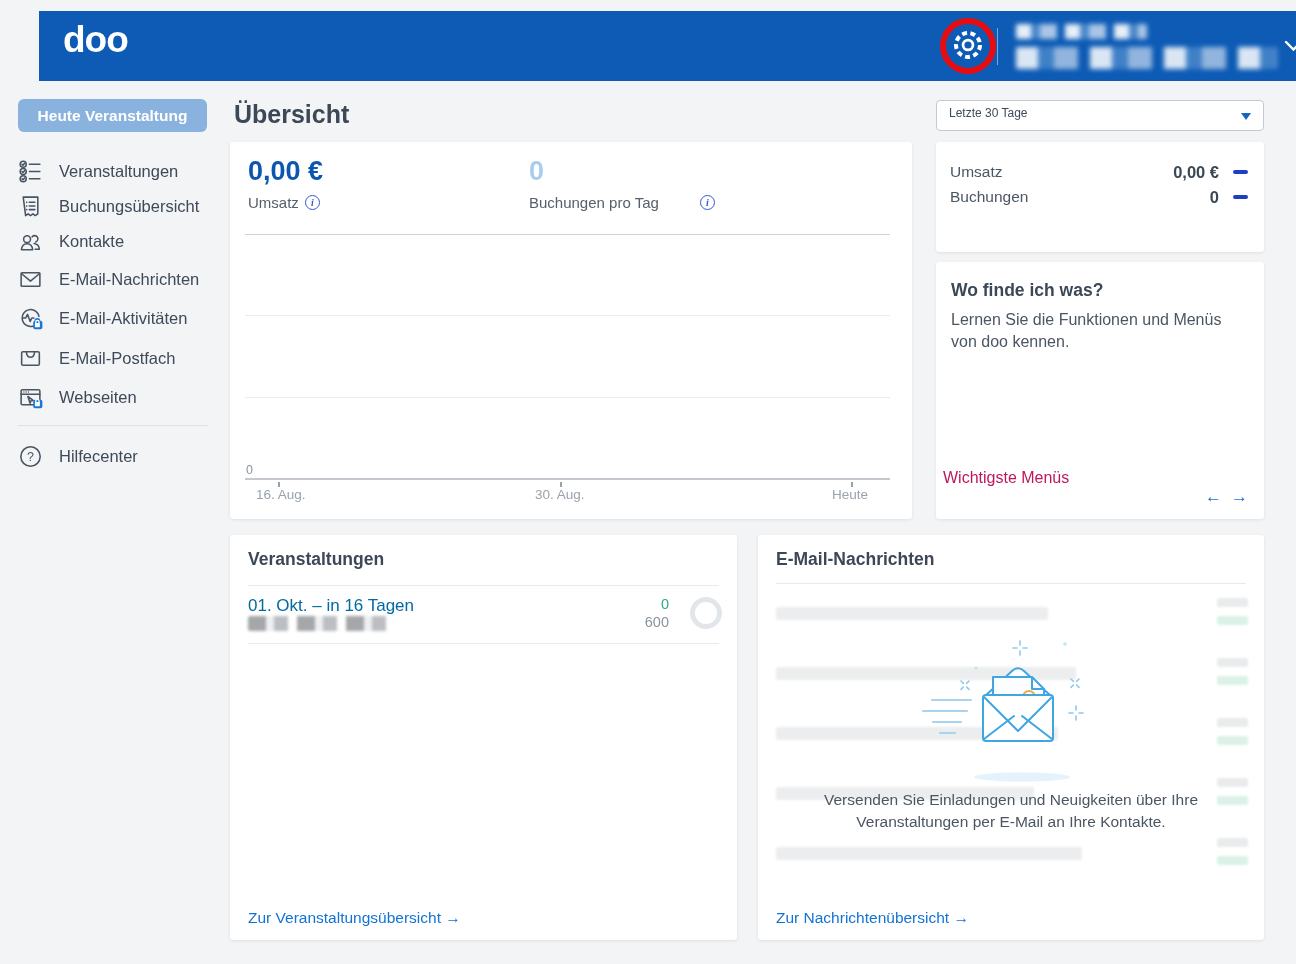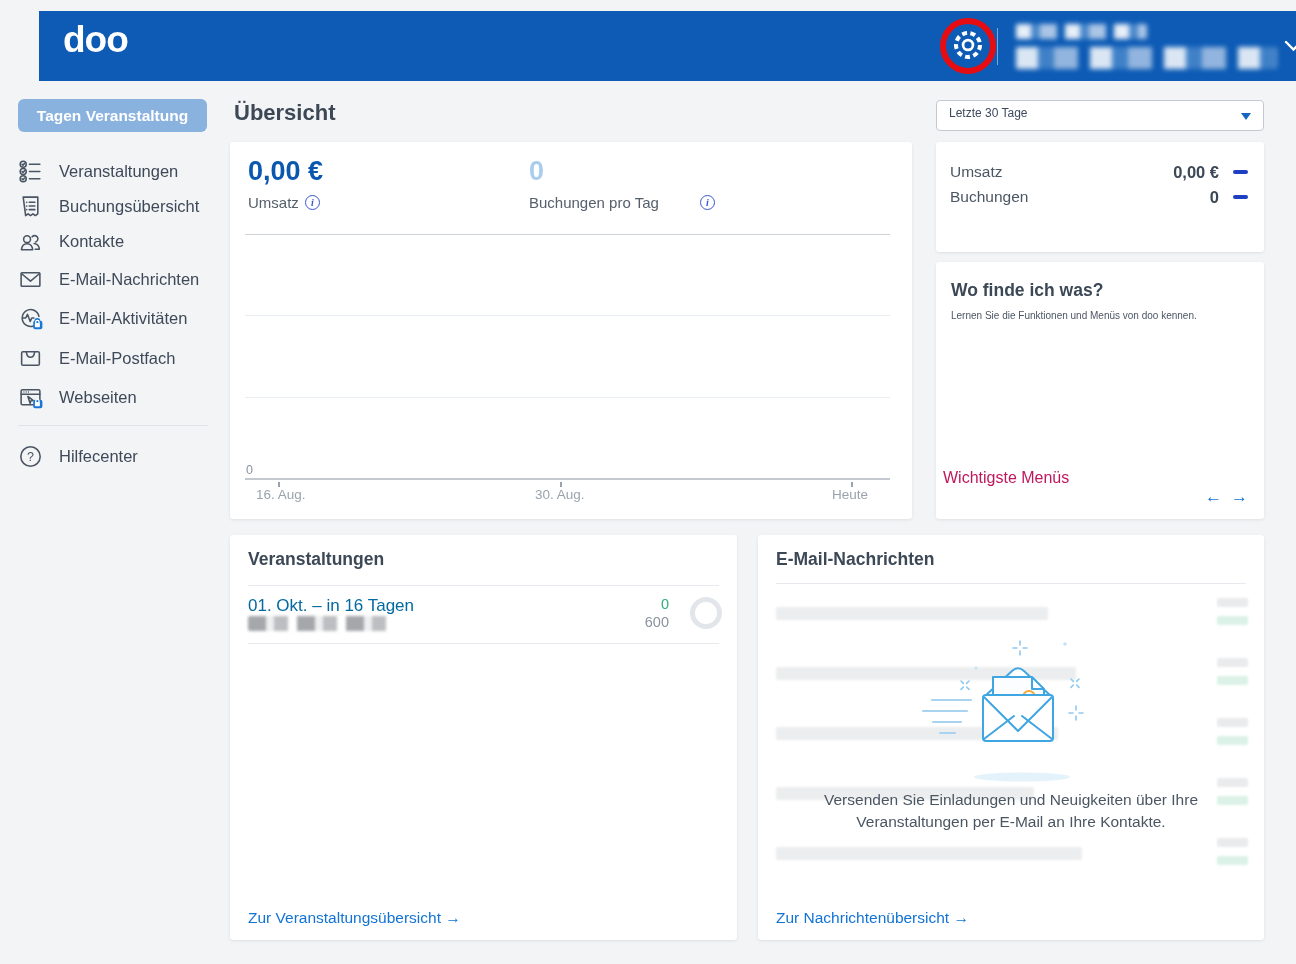--- a/index.html
+++ b/index.html
@@ -24,21 +24,21 @@
   
   .new-event-btn { left:18px; top:99px; width:189px; height:33px; background:#8ab2de; border:none; border-radius:6px;
     color:#fff; font-weight:bold; font-size:15.5px; font-family:"Liberation Sans",sans-serif; cursor:pointer; }
   .side-item { left:18px; height:28px; display:flex; align-items:center; gap:16px; cursor:pointer; }
   .side-item .lbl { font-size:16.5px; color:#3e4a59; white-space:nowrap; }
   .side-item svg { flex:0 0 auto; }
   .side-divider { left:18px; top:425px; width:190px; height:1px; background:#dfe3e7; }
 
   
   .card { background:#fff; border-radius:3px; box-shadow:0 1px 3px rgba(40,50,60,.1); }
-  .page-title { left:234px; top:100px; font-size:22px; font-weight:bold; color:#3c4856; }
+  .page-title { left:234px; top:100px; font-size:25px; font-weight:bold; color:#3c4856; }
 
   
   .ov-card { left:230px; top:142px; width:682px; height:377px; }
   .big-num { font-size:27px; font-weight:bold; }
   .num-blue { color:#0b57b0; }
   .num-light { color:#a9cdec; }
   .metric-label { font-size:15px; color:#55606c; display:flex; align-items:center; gap:6px; }
   .info-icon { display:inline-flex; width:15px; height:15px; border:1.3px solid #3a57d0; border-radius:50%;
     color:#3a57d0; font-size:10px; font-style:italic; font-weight:bold; align-items:center; justify-content:center; font-family:"Liberation Serif",serif; }
   .ov-divider { left:15px; right:22px; top:92px; height:1px; background:#cdd3d9; }
@@ -54,21 +54,21 @@
   .select-arrow { position:absolute; right:12px; top:12px; width:0; height:0;
     border-left:5.5px solid transparent; border-right:5.5px solid transparent; border-top:7px solid #1464c4; }
   .stats-card { left:936px; top:142px; width:328px; height:110px; }
   .stat-row { left:14px; right:16px; height:24px; display:flex; align-items:center; }
   .stat-row .s-lbl { font-size:15.5px; color:#4b5663; flex:1; }
   .stat-row .s-val { font-size:16.5px; font-weight:bold; color:#3c4856; margin-right:14px; }
   .dash-flat { width:15px; height:4.5px; border-radius:2px; background:#1d40c2; }
   .tri-up { width:0; height:0; border-left:7px solid transparent; border-right:7px solid transparent; border-bottom:11px solid #45c08d; }
   .info-card { left:936px; top:262px; width:328px; height:257px; }
   .info-title { left:15px; top:18px; font-size:17.5px; font-weight:bold; color:#3c4856; }
-  .info-body { left:15px; top:47px; width:300px; font-size:10px; color:#4b5663; line-height:1.4; }
+  .info-body { left:15px; top:47px; width:300px; font-size:16px; color:#4b5663; line-height:1.4; }
   .info-link { left:7px; top:207px; font-size:16px; color:#be185d; cursor:pointer; text-decoration:none; }
   .pager-arrow { top:225px; color:#1273d4; font-size:17px; font-weight:bold; cursor:pointer; }
 
   
   .events-card { left:230px; top:535px; width:507px; height:405px; }
   .email-card { left:758px; top:535px; width:506px; height:405px; }
   .card-title { left:18px; top:14px; font-size:17.5px; font-weight:bold; color:#3c4856; }
   .hr { left:18px; right:18px; height:1px; background:#e6eaee; }
   .event-date { left:18px; top:61px; font-size:17px; color:#0369a1; }
   .event-name-blur { left:18px; top:81px; width:146px; height:15px; border-radius:2px; filter:blur(1.5px);
@@ -107,21 +107,21 @@
     <div class="abs blur-line blur-user-1"></div>
     <div class="abs blur-line blur-user-2"></div>
 
     <div class="abs chevron">
       <svg width="19" height="13" viewBox="0 0 19 13" fill="none" stroke="#ffffff" stroke-width="2.4" stroke-linecap="round">
         <polyline points="2,2 9.5,9.5 17,2"></polyline>
       </svg>
     </div>
   </div>
 
-  <button class="abs new-event-btn">Tagen Veranstaltung</button>
+  <button class="abs new-event-btn">Heute Veranstaltung</button>
 
   <div class="abs side-item" style="top:157px">
     <svg width="25" height="25" viewBox="0 0 24 24" fill="none" stroke="#4a5563" stroke-width="1.5" stroke-linecap="round" stroke-linejoin="round">
       <circle cx="5" cy="5" r="2.9"></circle>
         <path d="M3.9 5l.9.9 1.5-1.7"></path>
         <line x1="11" y1="5" x2="21" y2="5"></line>
       <circle cx="5" cy="12" r="2.9"></circle>
         <path d="M3.9 12l.9.9 1.5-1.7"></path>
         <line x1="11" y1="12" x2="21" y2="12"></line>
       <circle cx="5" cy="19" r="2.9"></circle>

